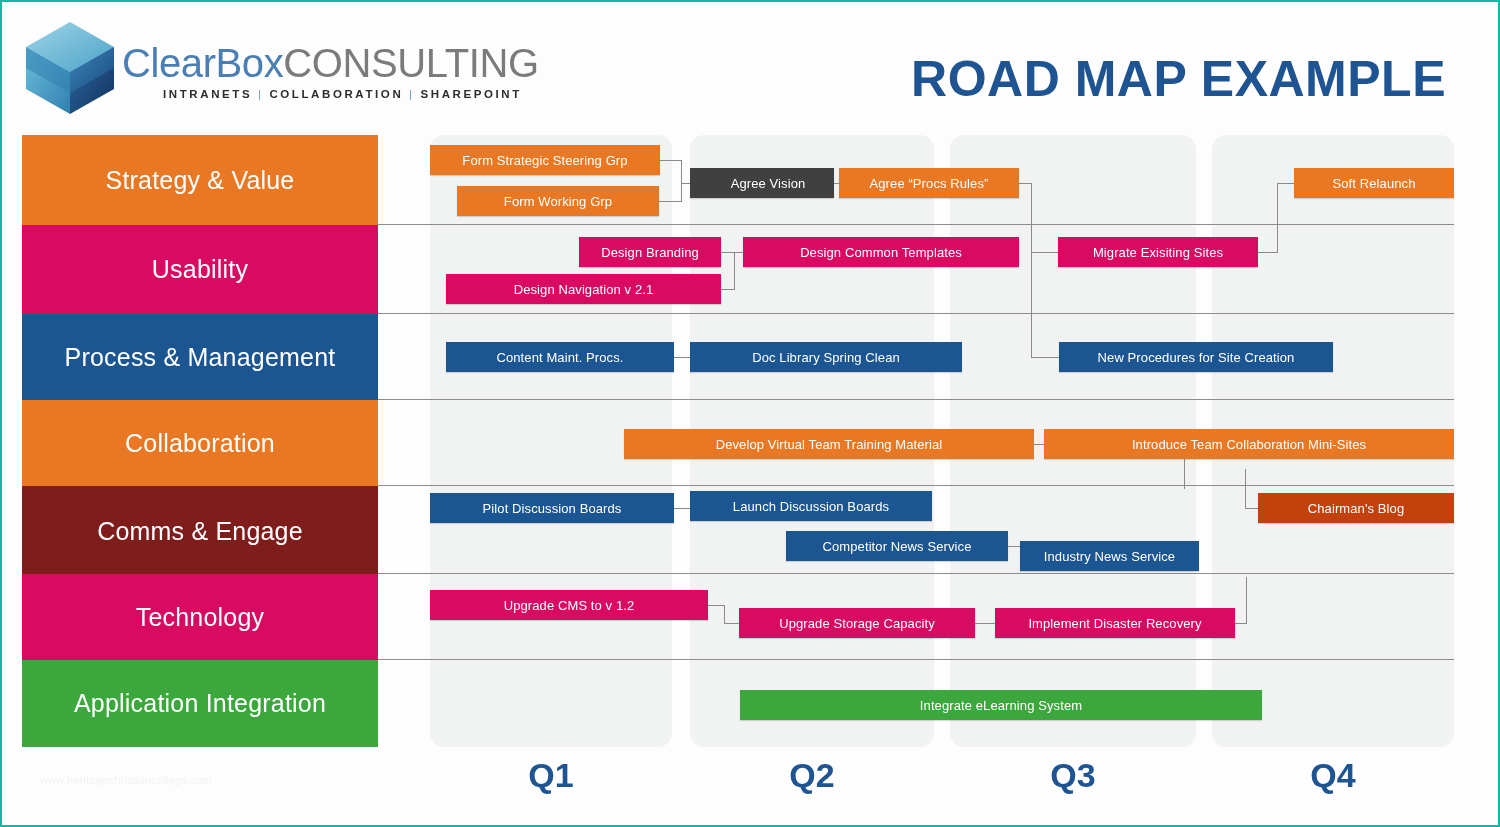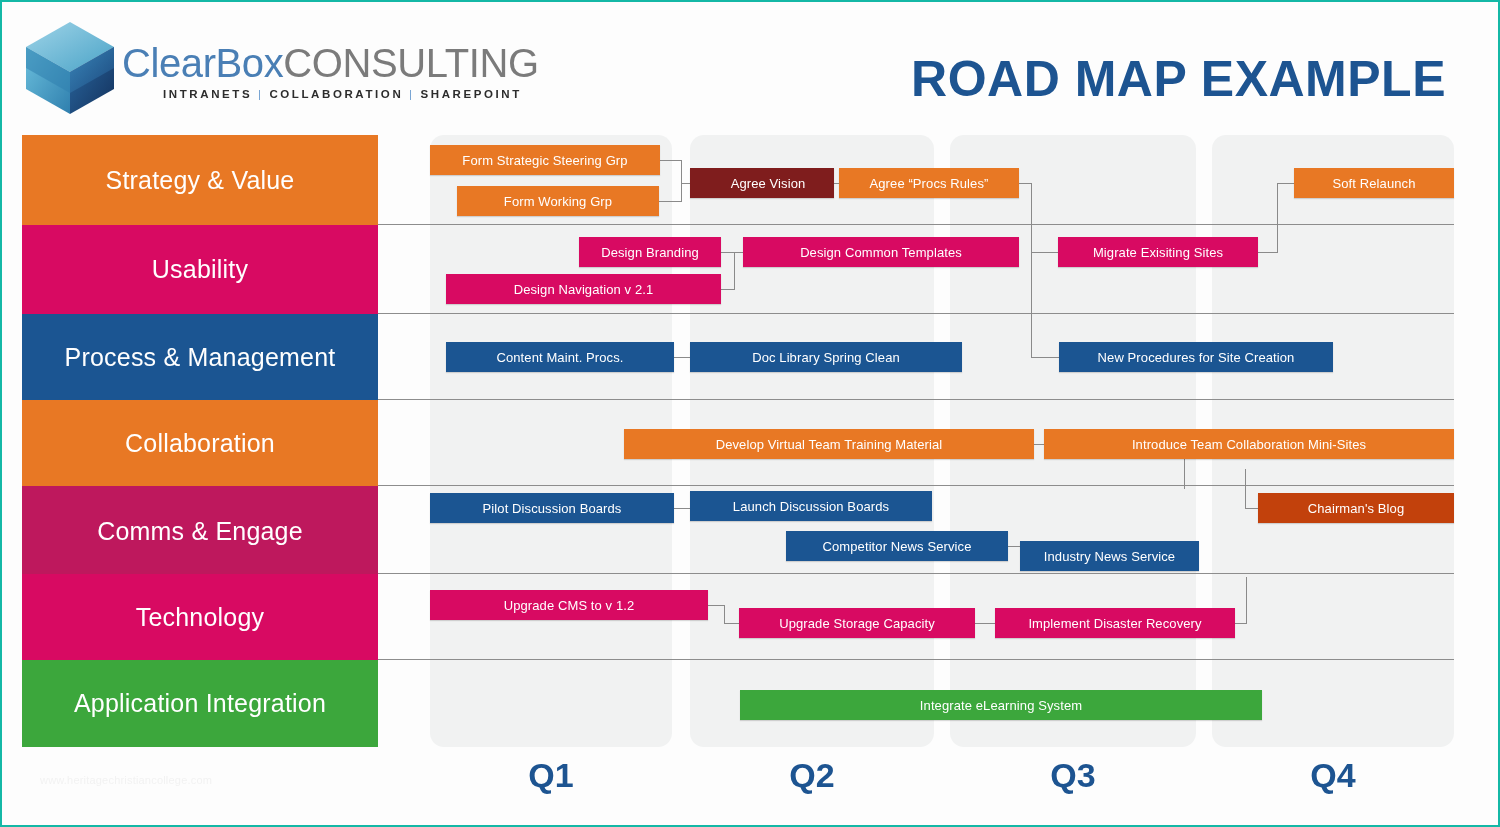--- a/index.html
+++ b/index.html
@@ -131,21 +131,21 @@
       <div class="qband" style="left: 688px; width: 244px; background: rgb(241, 242, 242);"></div>
       <div class="qband" style="left: 948px; width: 246px; background: rgb(241, 242, 242);"></div>
       <div class="qband" style="left: 1210px; width: 242px; background: rgb(241, 242, 242);"></div>
     </div>
 
   <div id="lanes">
       <div class="lane-label" style="top: 133px; height: 90px; background: rgb(232, 120, 36);">Strategy &amp; Value</div>
       <div class="lane-label" style="top: 223px; height: 89px; background: rgb(216, 10, 98);">Usability</div>
       <div class="lane-label" style="top: 312px; height: 86px; background: rgb(27, 85, 146);">Process &amp; Management</div>
       <div class="lane-label" style="top: 398px; height: 86px; background: rgb(232, 120, 36);">Collaboration</div>
-      <div class="lane-label" style="top: 484px; height: 90px; background: #be185d;">Comms &amp; Engage</div>
+      <div class="lane-label" style="top: 484px; height: 90px; background: #7f1d1d;">Comms &amp; Engage</div>
       <div class="lane-label" style="top: 572px; height: 86px; background: rgb(216, 10, 98);">Technology</div>
       <div class="lane-label" style="top: 658px; height: 87px; background: rgb(60, 167, 60);">Application Integration</div>
     </div>
   <div id="rules">
       <div class="lane-rule" style="top: 222px;"></div>
       <div class="lane-rule" style="top: 311px;"></div>
       <div class="lane-rule" style="top: 397px;"></div>
       <div class="lane-rule" style="top: 483px;"></div>
       <div class="lane-rule" style="top: 571px;"></div>
       <div class="lane-rule" style="top: 657px;"></div>
@@ -192,21 +192,21 @@
 
     <div class="conn h" style="left:973px;top:621px;width:21px;"></div>
 
     <div class="conn h" style="left:1233px;top:621px;width:12px;"></div>
     <div class="conn v" style="left:1244px;top:575px;height:47px;"></div>
   </div>
 
   <div id="tasks">
       <div class="task" style="left: 428px; top: 143px; width: 230px; background: rgb(232, 120, 36);">Form Strategic Steering Grp</div>
       <div class="task" style="left: 455px; top: 184px; width: 202px; background: rgb(232, 120, 36);">Form Working Grp</div>
-      <div class="task" style="left: 688px; top: 166px; width: 144px; background: #7f1d1d; padding-left: 12px;">Agree Vision</div>
+      <div class="task" style="left: 688px; top: 166px; width: 144px; background: #404040; padding-left: 12px;">Agree Vision</div>
       <div class="task" style="left: 837px; top: 166px; width: 180px; background: rgb(232, 120, 36);">Agree “Procs Rules”</div>
       <div class="task" style="left: 1292px; top: 166px; width: 160px; background: rgb(232, 120, 36);">Soft Relaunch</div>
       <div class="task" style="left: 577px; top: 235px; width: 142px; background: rgb(216, 10, 98);">Design Branding</div>
       <div class="task" style="left: 444px; top: 272px; width: 275px; background: rgb(216, 10, 98);">Design Navigation v 2.1</div>
       <div class="task" style="left: 741px; top: 235px; width: 276px; background: rgb(216, 10, 98);">Design Common Templates</div>
       <div class="task" style="left: 1056px; top: 235px; width: 200px; background: rgb(216, 10, 98);">Migrate Exisiting Sites</div>
       <div class="task" style="left: 444px; top: 340px; width: 228px; background: rgb(27, 85, 146);">Content Maint. Procs.</div>
       <div class="task" style="left: 688px; top: 340px; width: 272px; background: rgb(27, 85, 146);">Doc Library Spring Clean</div>
       <div class="task" style="left: 1057px; top: 340px; width: 274px; background: rgb(27, 85, 146);">New Procedures for Site Creation</div>
       <div class="task" style="left: 622px; top: 427px; width: 410px; background: rgb(232, 120, 36);">Develop Virtual Team Training Material</div>

